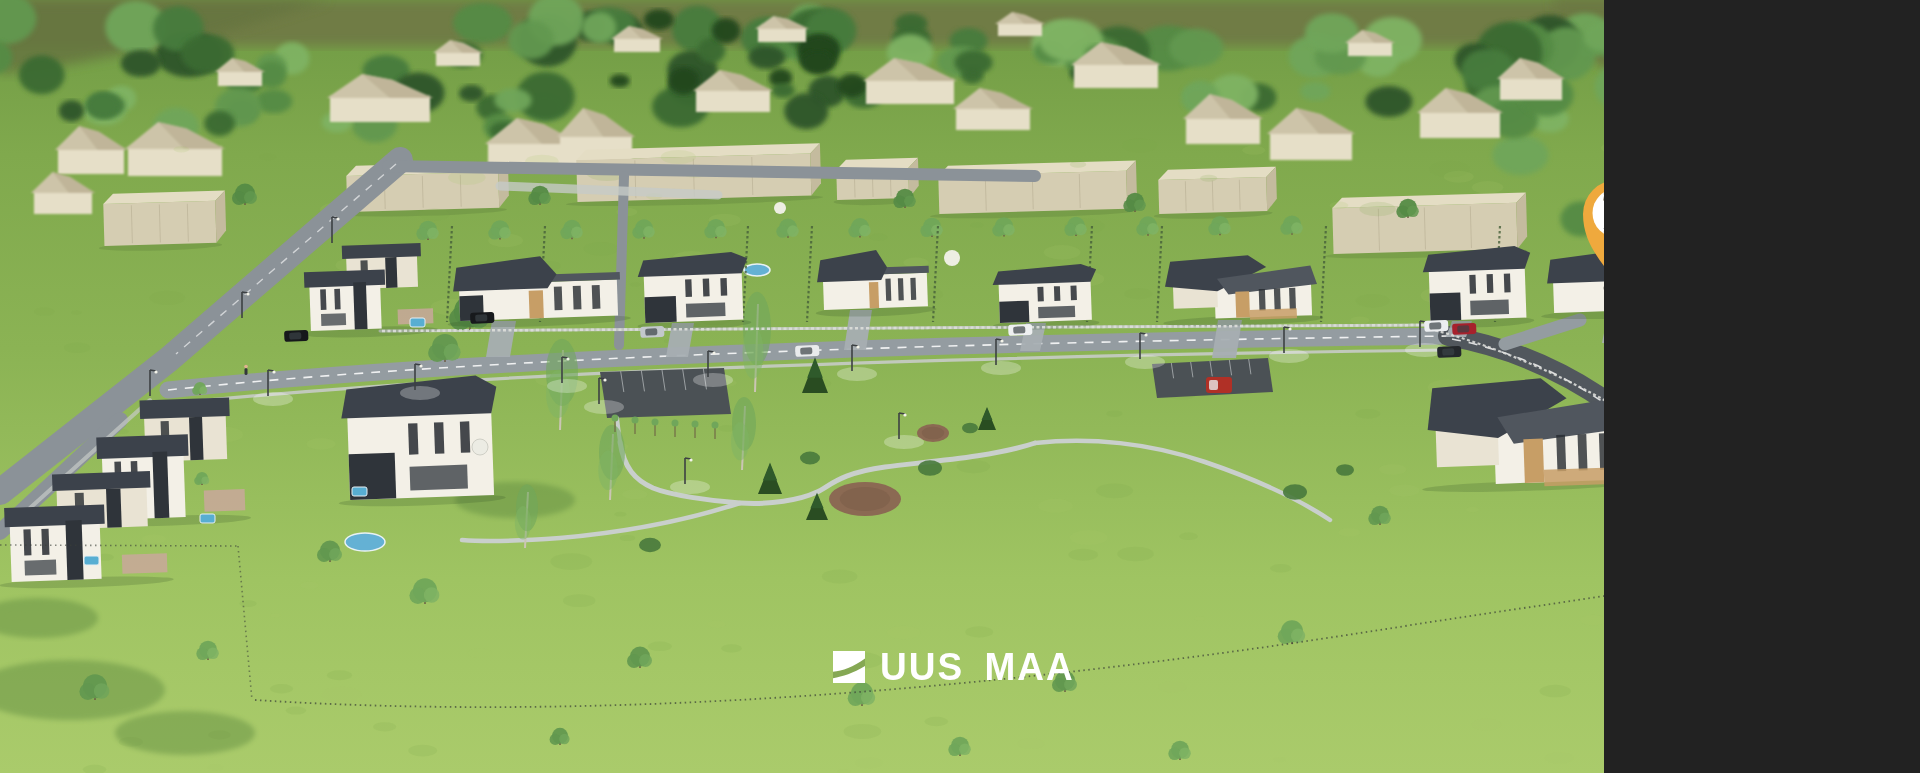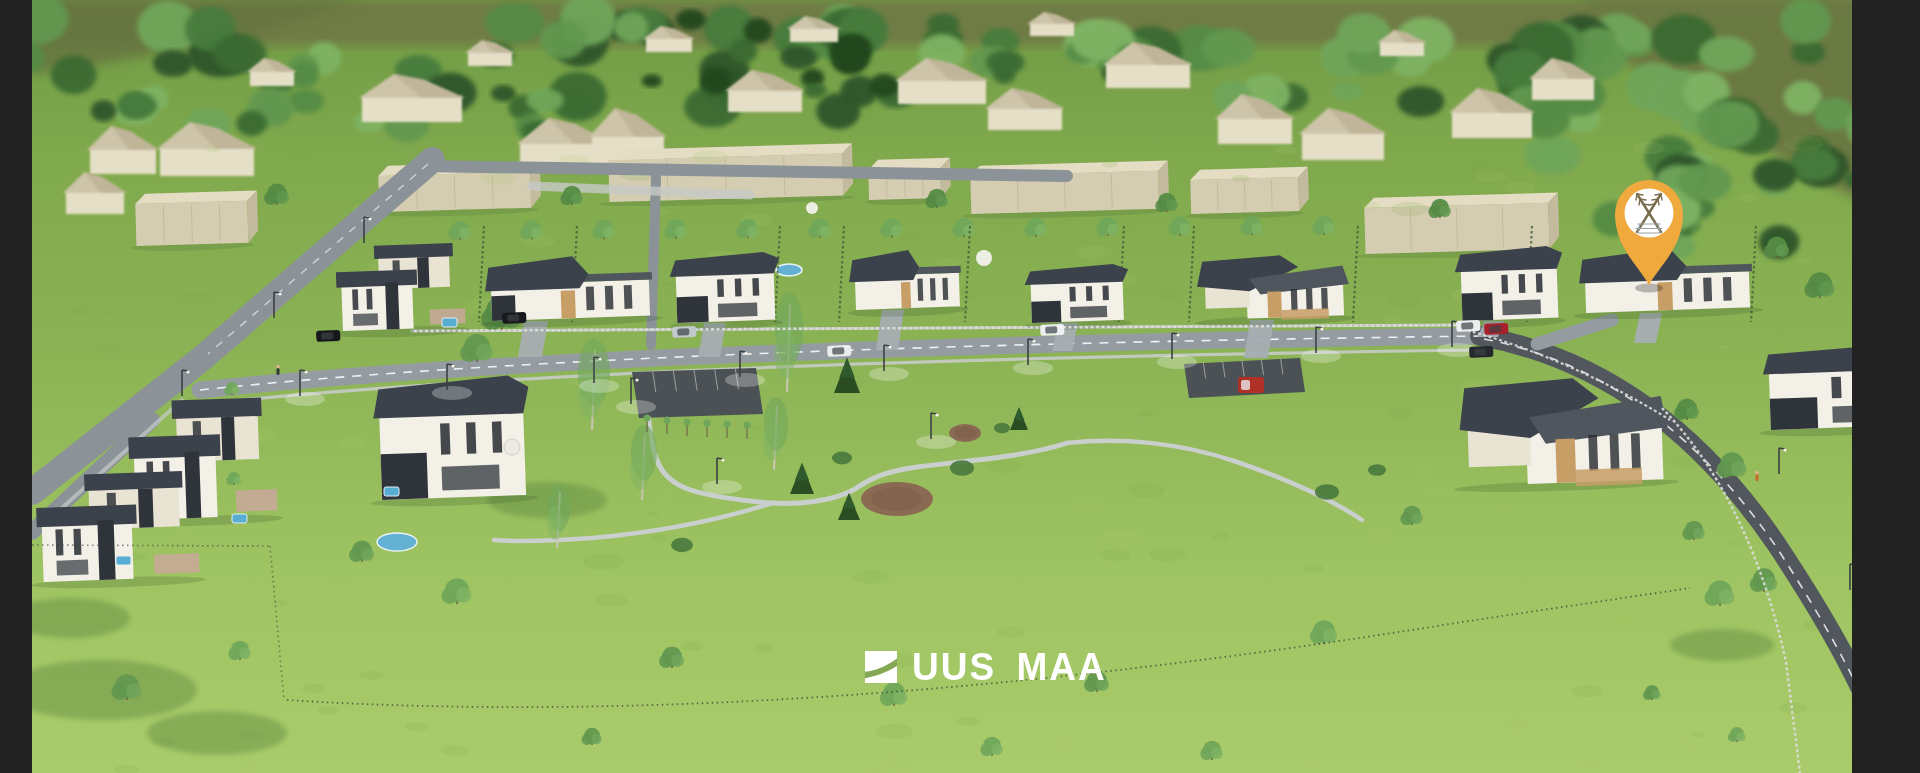--- a/index.html
+++ b/index.html
@@ -1,17 +1,17 @@
 <!DOCTYPE html>
 <html><head>
 <meta charset="utf-8">
 <style>
   html,body{margin:0;padding:0;background:#222;}
-  #stage{position:relative;width:1820px;height:773px;overflow:hidden;
-         font-family:"Liberation Sans","DejaVu Sans",sans-serif;margin-left:32px;}
+  #stage{position:relative;width:1604px;height:773px;overflow:hidden;
+         font-family:"Liberation Sans","DejaVu Sans",sans-serif;}
   #scene-svg{position:absolute;left:0;top:0;}
   #logo{position:absolute;left:833px;top:648px;display:flex;align-items:center;gap:15px;}
   #logo .txt{color:#fff;font-weight:700;font-size:37px;line-height:1;letter-spacing:2px;
              word-spacing:8px;transform:scaleY(1.04);}
   #pin-wrap{position:absolute;left:1566px;top:168px;width:102px;height:126px;}
 </style>
 </head>
 <body>
 
 <div id="stage">

